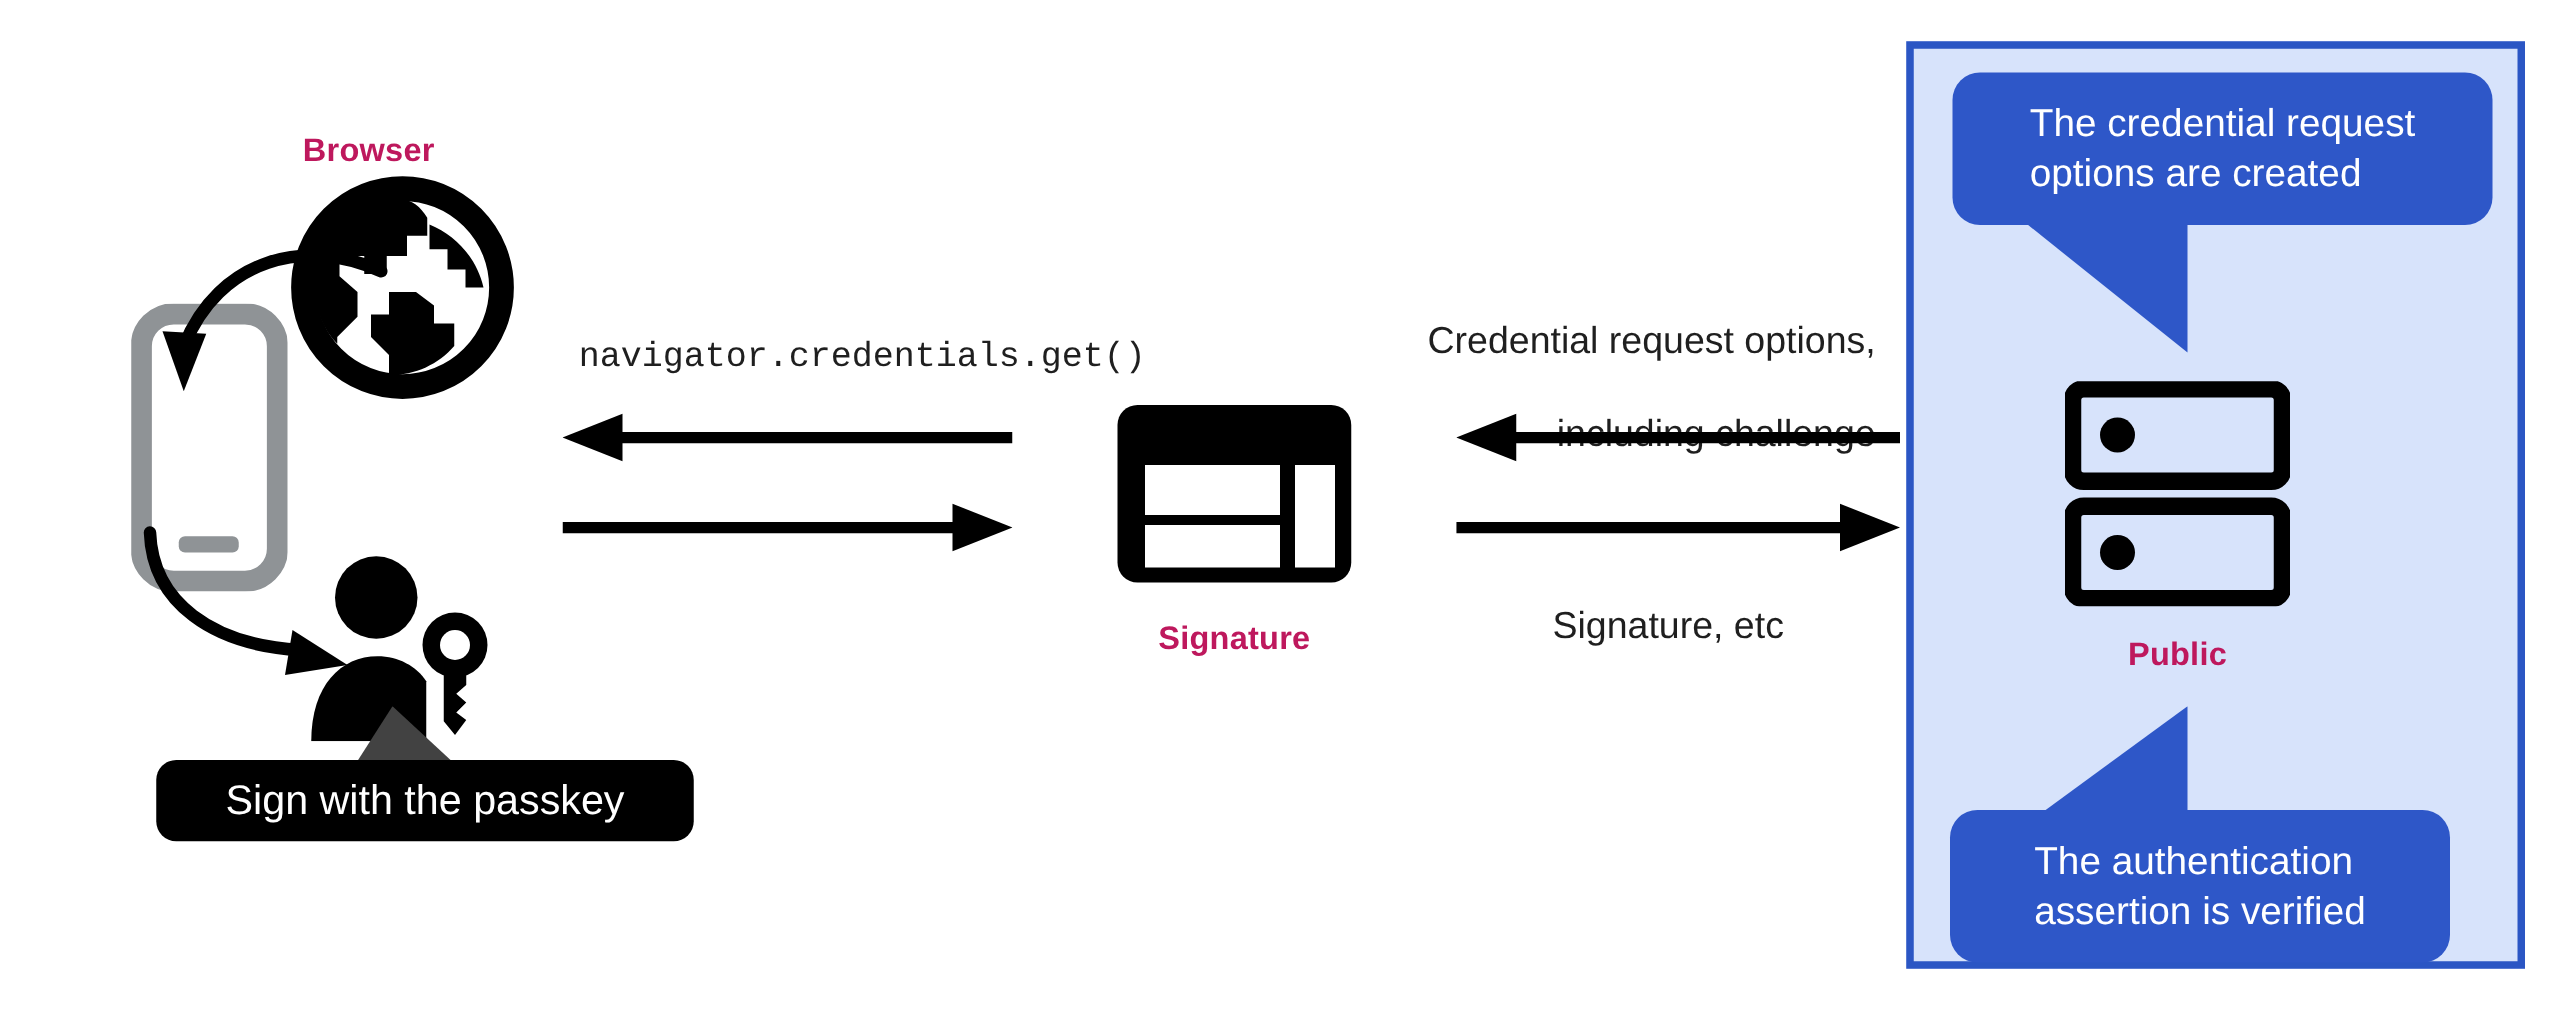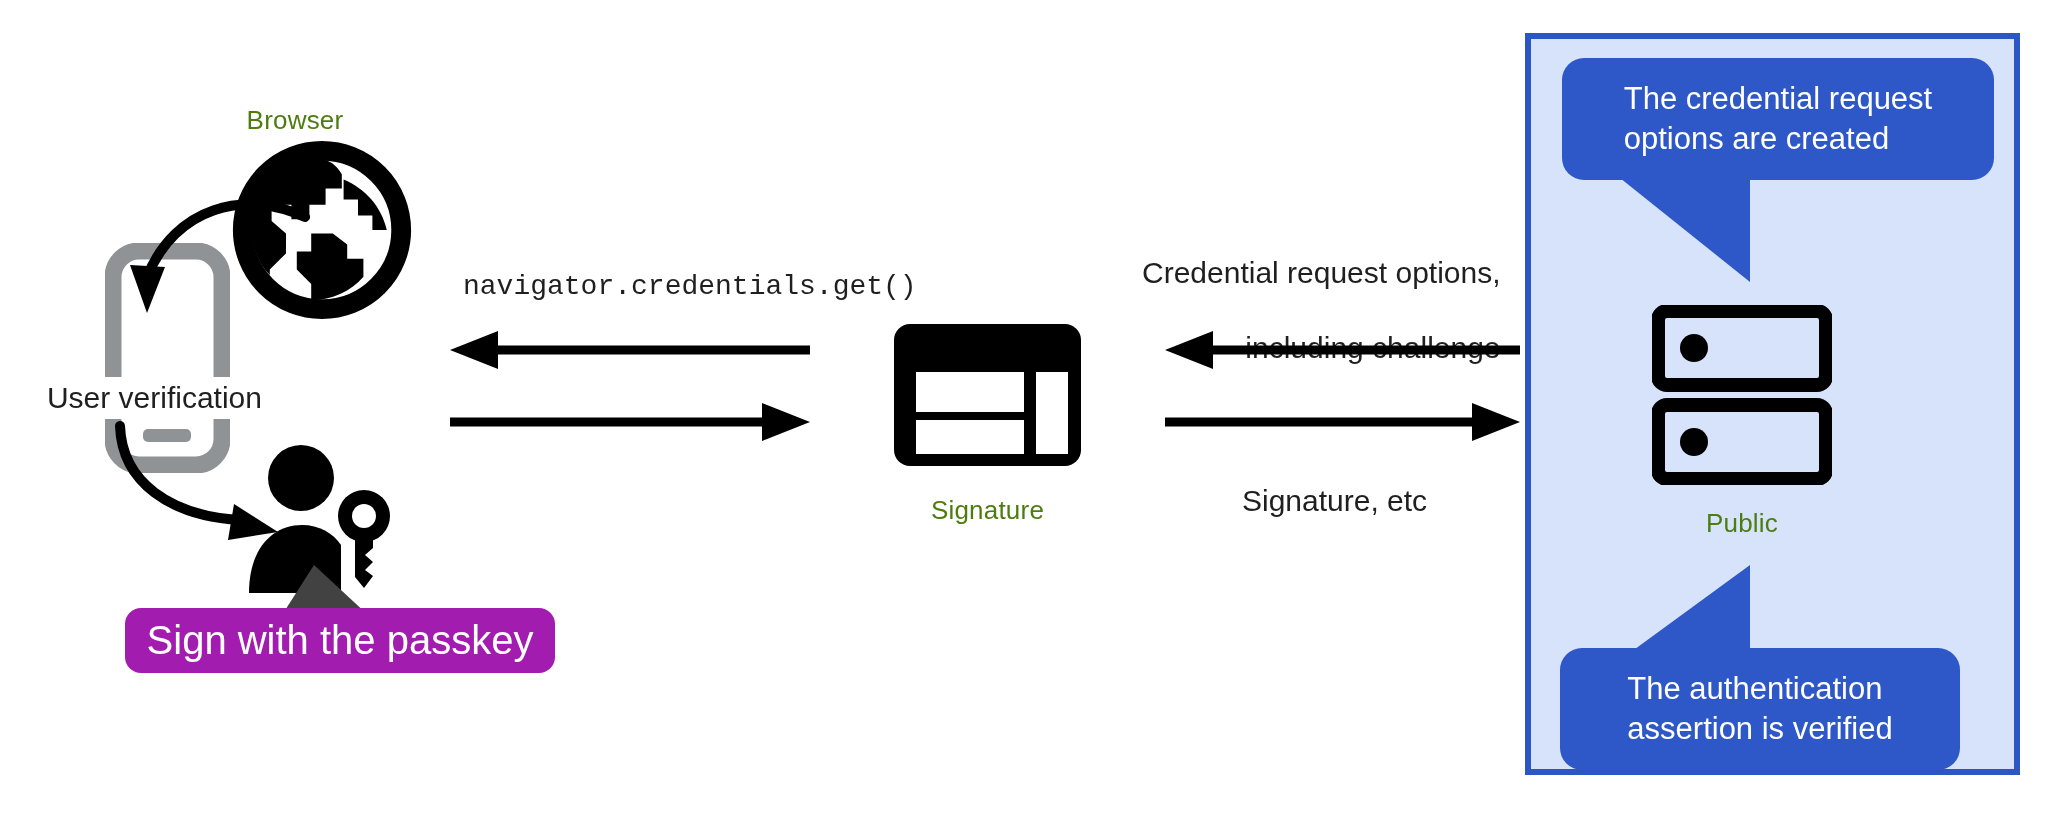--- a/index.html
+++ b/index.html
@@ -18,23 +18,23 @@
     width: 2046px;
     height: 818px;
     overflow: hidden;
     background: #ffffff;
   }
   .abs { position: absolute; text-align: right; }
 
   
   .node-label {
     font-family: "Liberation Sans", sans-serif;
-    font-weight: normal;
+    font-weight: bold;
     font-size: 26px;
-    color: #4d7c0f;
+    color: #be185d;
     text-align: center;
     letter-spacing: 0.2px;
     white-space: nowrap;
   }
   .flow-label {
     font-family: "Liberation Sans", sans-serif;
     font-weight: 400;
     font-size: 30px;
     color: #1f1f1f;
     line-height: 1.25;
@@ -65,21 +65,21 @@
     line-height: 1.28;
     text-align: left;
     display: flex;
     align-items: center;
     justify-content: center;
     white-space: pre-line;
     box-sizing: border-box;
     padding: 14px 18px;
   }
   .callout.blue { background: #2e57c8; }
-  .callout.gray { background: #a21caf; border-radius: 16px; font-size: 40px; }
+  .callout.gray { background: #000000; border-radius: 16px; font-size: 33px; }
 
   svg { display: block; }
 </style>
 </head>
 <body>
 
 <div id="stage">
 
   <div class="abs server-panel" style="left:1525px; top:33px; width:495px; height:742px;"></div>
 
@@ -99,21 +99,20 @@
   </div>
 
   <div class="abs" style="left:105px; top:243px; width:125px; height:230px;">
     <svg width="125" height="230" viewBox="0 0 125 230">
       <rect x="8" y="8" width="109" height="214" rx="26" ry="26" fill="none" stroke="#8f9396" stroke-width="17"></rect>
       <rect x="38" y="186" width="48" height="13" rx="5" fill="#8f9396"></rect>
       <rect x="38" y="30" width="48" height="10" rx="4" fill="#ffffff"></rect>
     </svg>
   </div>
 
-  <div class="abs flow-label" style="left:8px; top:377px; width:250px; font-size:30px; background:#ffffff; padding:2px 4px;">User verification</div>
 
   <div class="abs" style="left:95px; top:185px; width:220px; height:140px;">
     <svg width="220" height="140" viewBox="0 0 220 140">
       <path d="M210 32 C150 4 80 22 52 92" fill="none" stroke="#000" stroke-width="10" stroke-linecap="round"></path>
       <polygon points="52,128 35,80 70,82" fill="#000"></polygon>
     </svg>
   </div>
 
   <div class="abs" style="left:100px; top:420px; width:210px; height:130px;">
     <svg width="210" height="130" viewBox="0 0 210 130">

